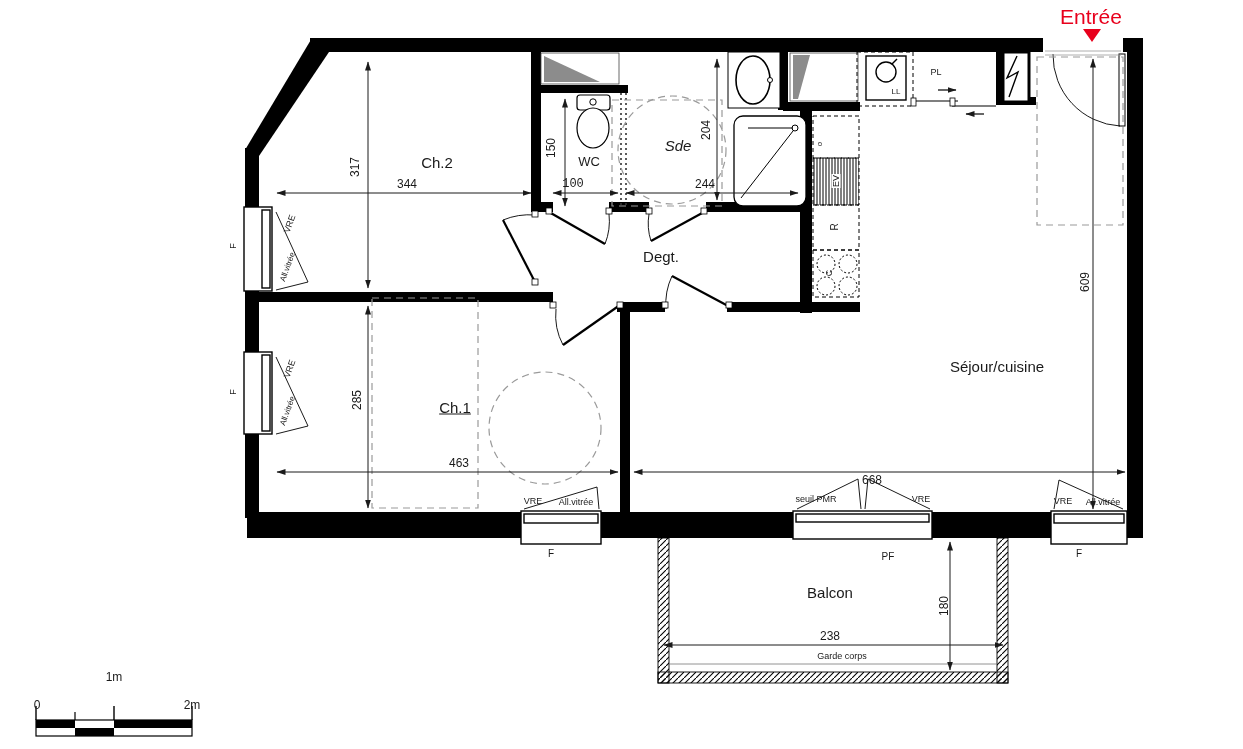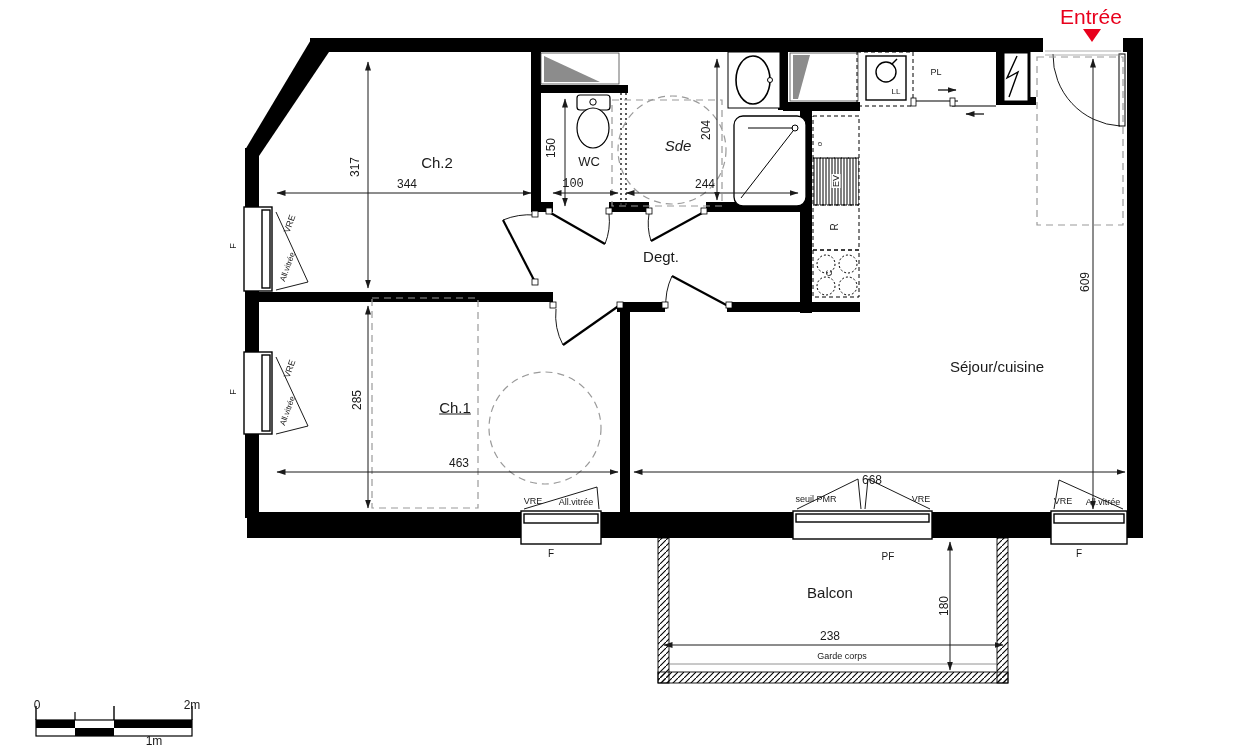--- a/index.html
+++ b/index.html
@@ -269,16 +269,16 @@
 <div class="lbl s9" style="left:936px;top:72px;text-align:center;">PL</div>
 <div class="lbl s8" style="left:884px;top:92px;padding-left:24px;">LL</div>
 <div class="lbl s8 r90" style="left:820px;top:144px;">o</div>
 <div class="lbl s9 r90 whitebg" style="left:836px;top:181px;">EV</div>
 <div class="lbl s10 r90" style="left:835px;top:227px;">R</div>
 <div class="lbl s9 r90" style="left:829px;top:273px;">C</div>
 
 <div class="lbl s9" style="left:842px;top:656px;">Garde corps</div>
 
 <div class="lbl s12" style="left:37px;top:705px;">0</div>
-<div class="lbl s12" style="left:114px;top:741px;margin-left:40px;">1m</div>
+<div class="lbl s12" style="left:114px;top:677px;">1m</div>
 <div class="lbl s12" style="left:192px;top:705px;">2m</div>
 
 </div>
 
 </body></html>

